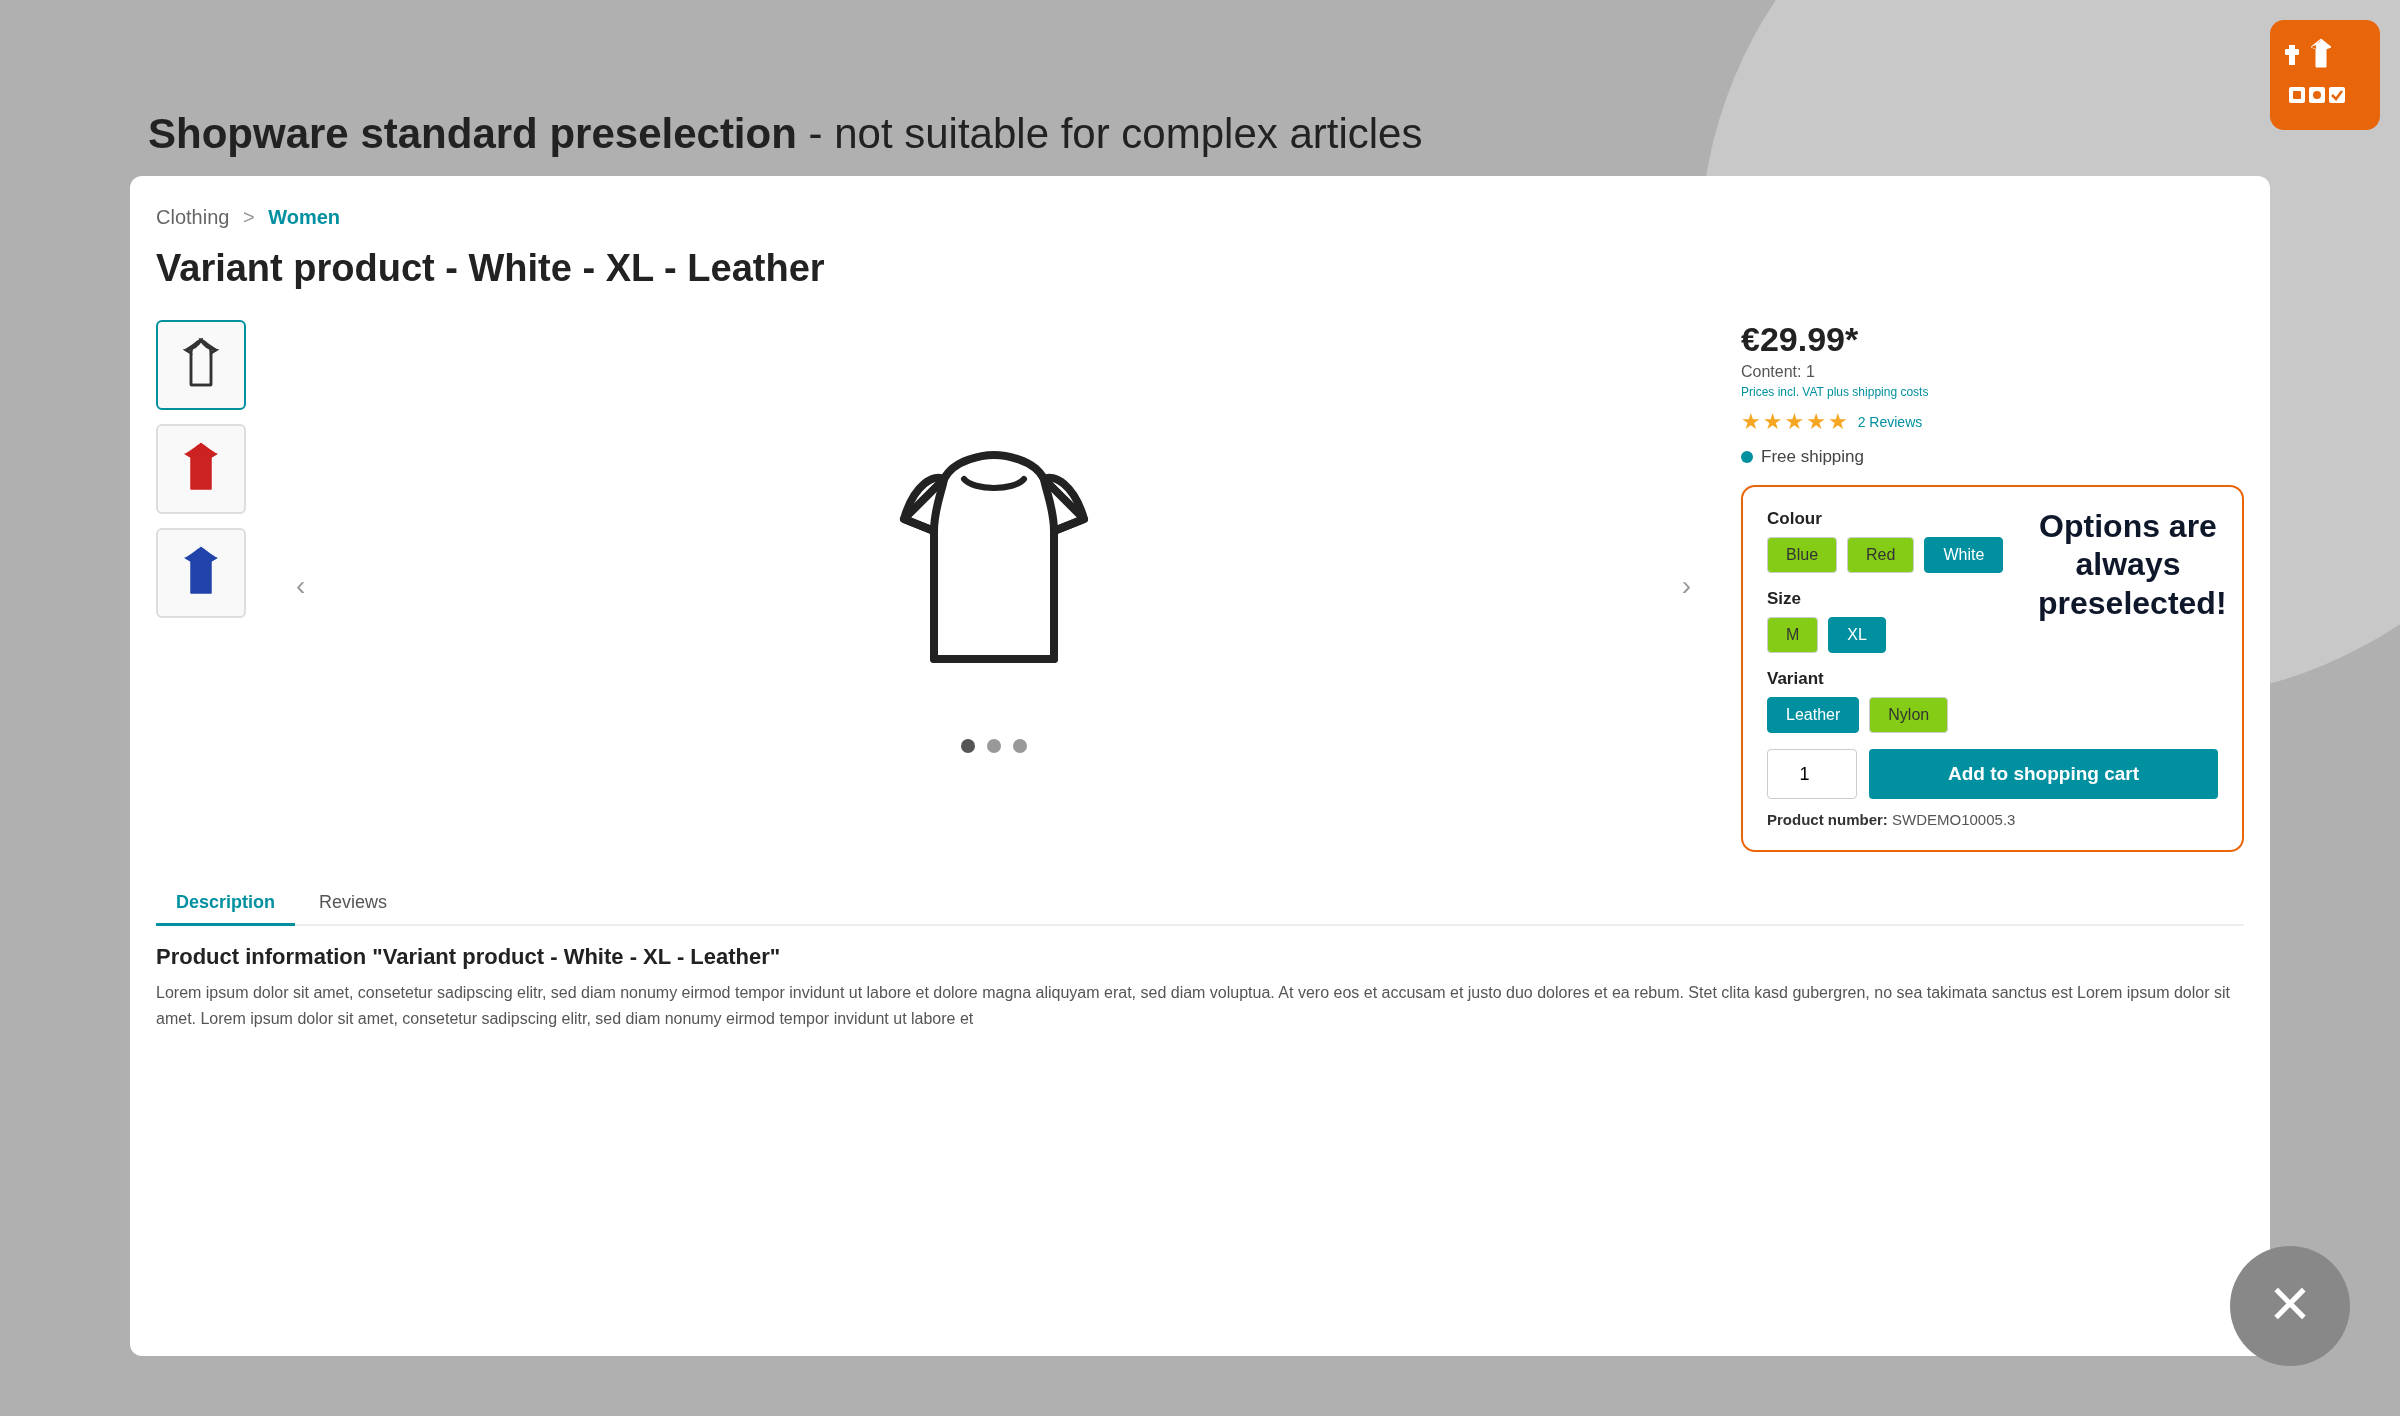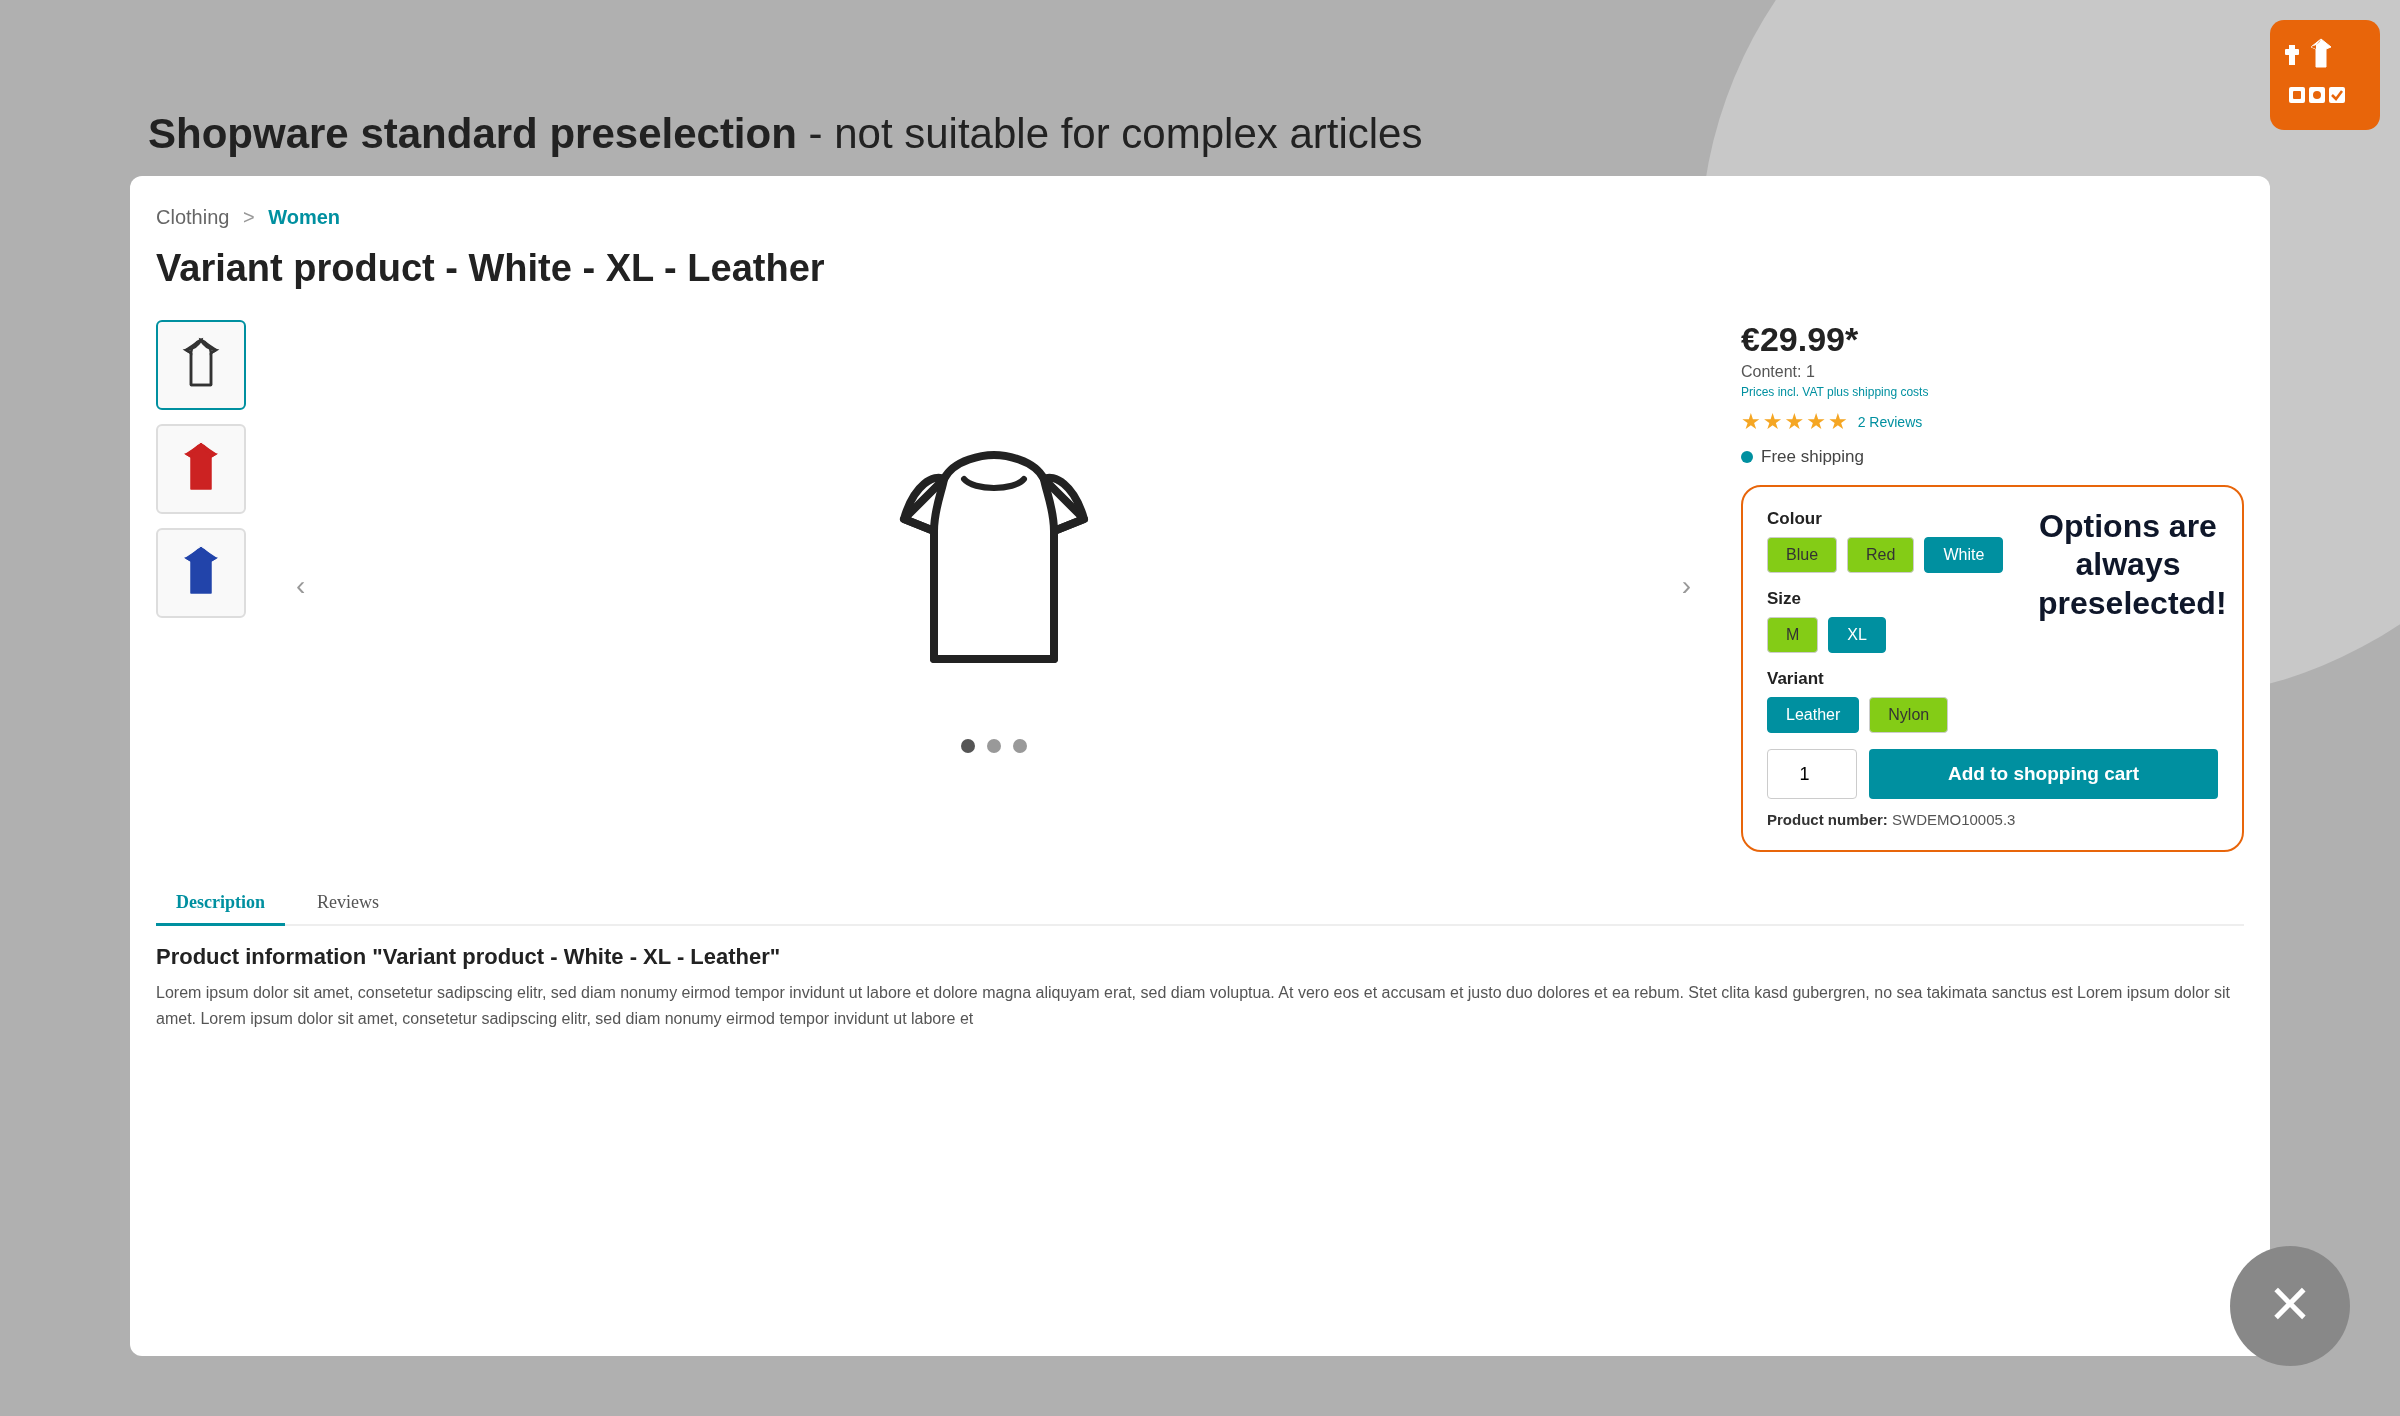--- a/index.html
+++ b/index.html
@@ -226,21 +226,21 @@
     .shipping-dot {
       width: 12px;
       height: 12px;
       background: #0090a0;
       border-radius: 50%;
     }
 
     
     .options-box {
       border: 2.5px solid #e8650a;
-      border-radius: 20px;
+      border-radius: 14px;
       padding: 22px 24px;
       position: relative;
     }
 
     .option-group {
       margin-bottom: 16px;
     }
     .option-label {
       font-size: 17px;
       font-weight: 600;
@@ -313,25 +313,24 @@
       color: #555;
     }
     .product-number strong {
       font-weight: 600;
       color: #333;
     }
 
     
     .product-tabs {
       display: flex;
-      gap: 12px;
+      gap: 4px;
       border-bottom: 2px solid #eee;
       margin-top: 30px;
       margin-bottom: 18px;
-      font-family: Liberation Serif, serif;
     }
     .tab-item {
       padding: 10px 20px;
       font-size: 18px;
       color: #555;
       cursor: pointer;
       border-bottom: 3px solid transparent;
       margin-bottom: -2px;
     }
     .tab-item.active {

